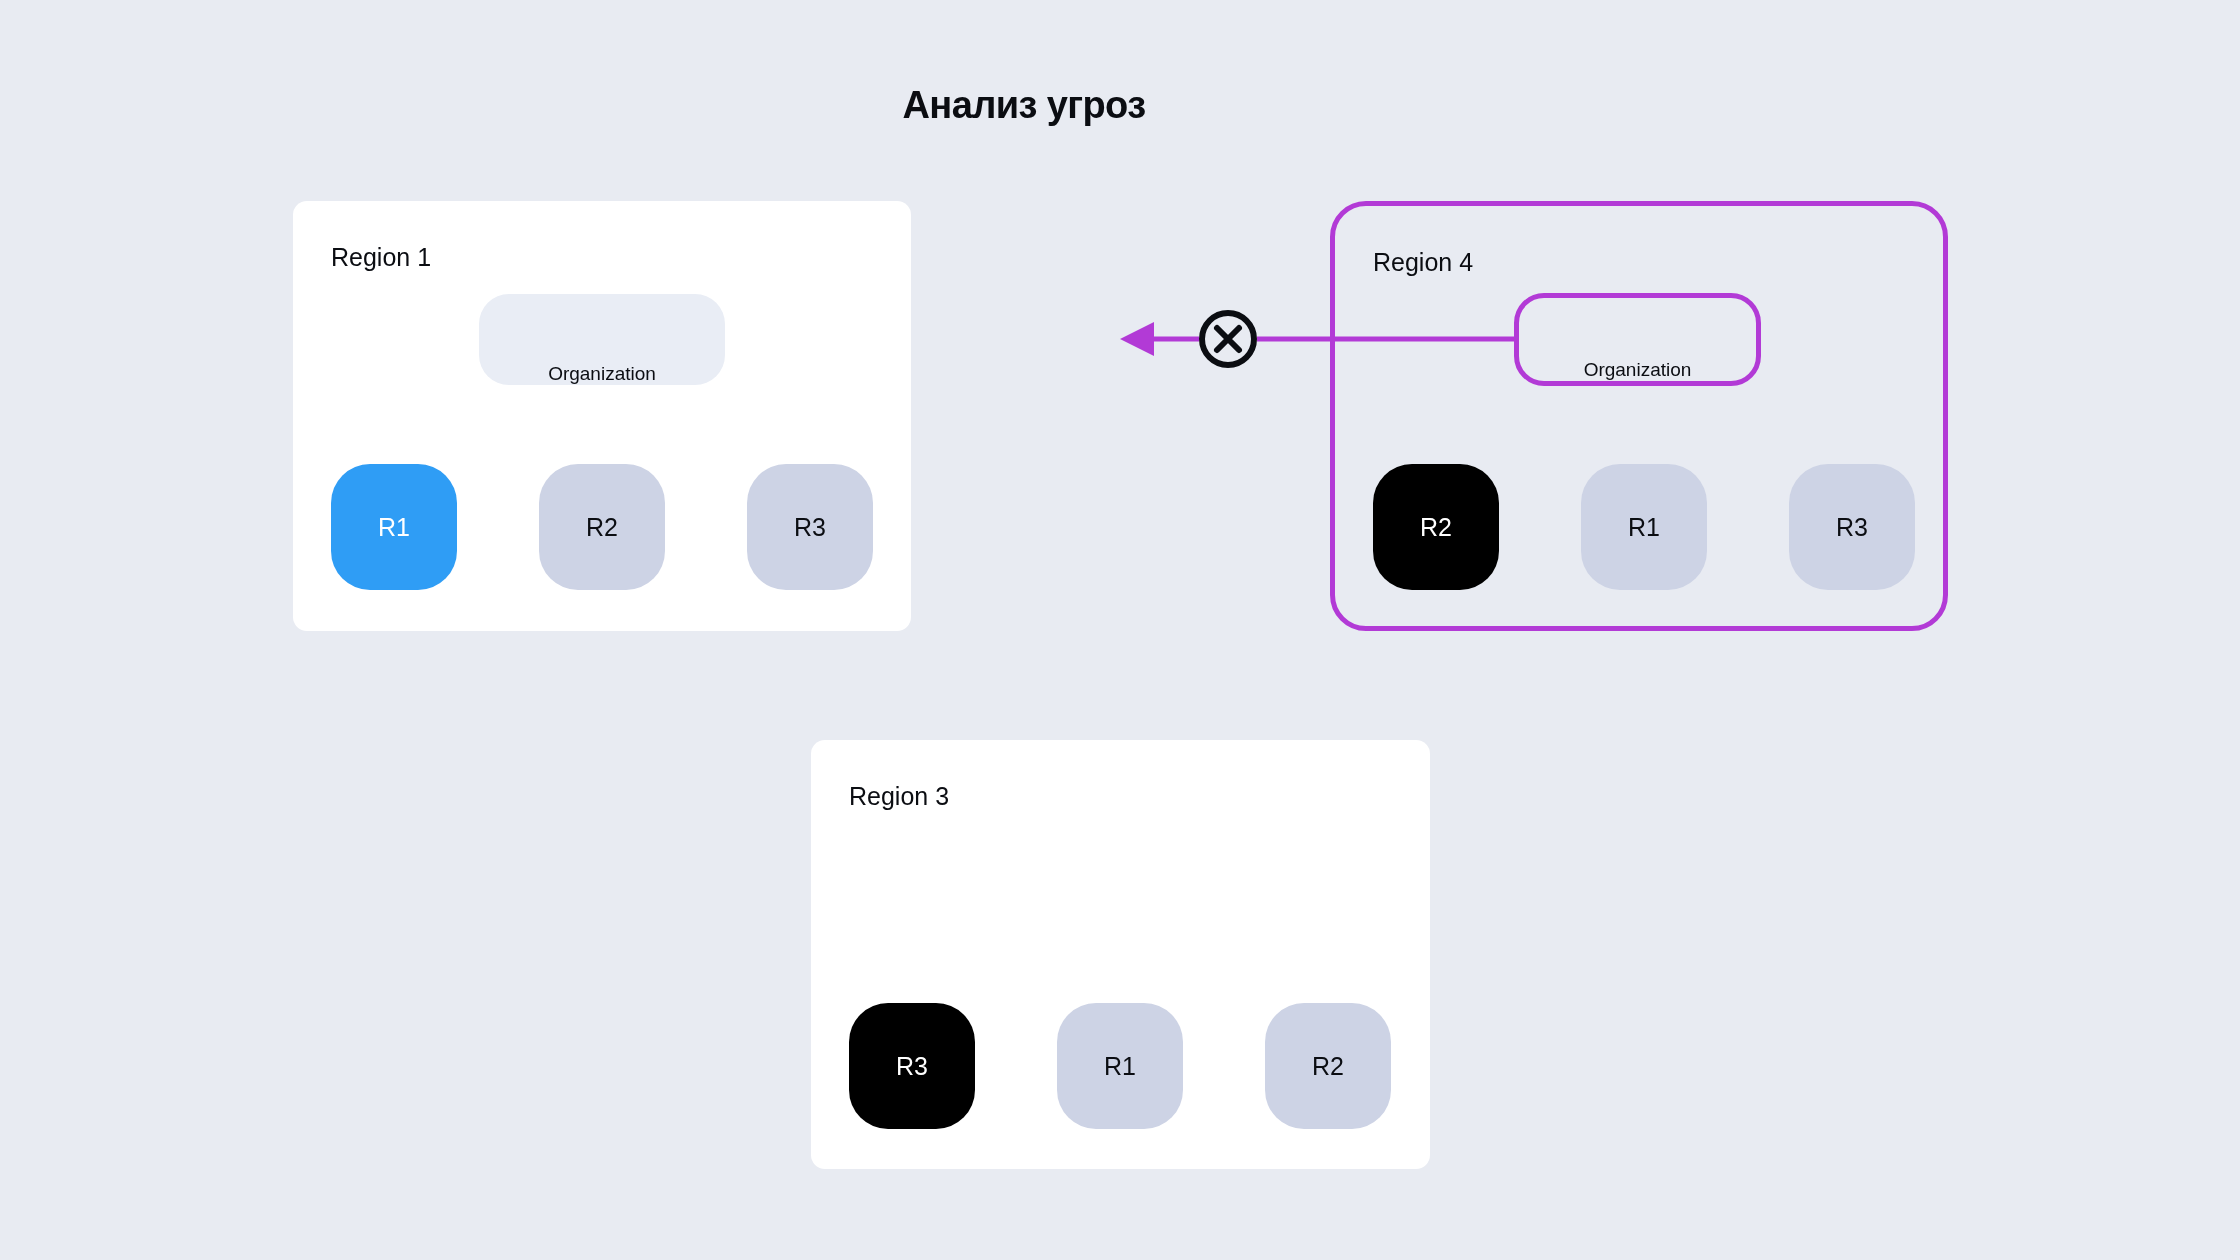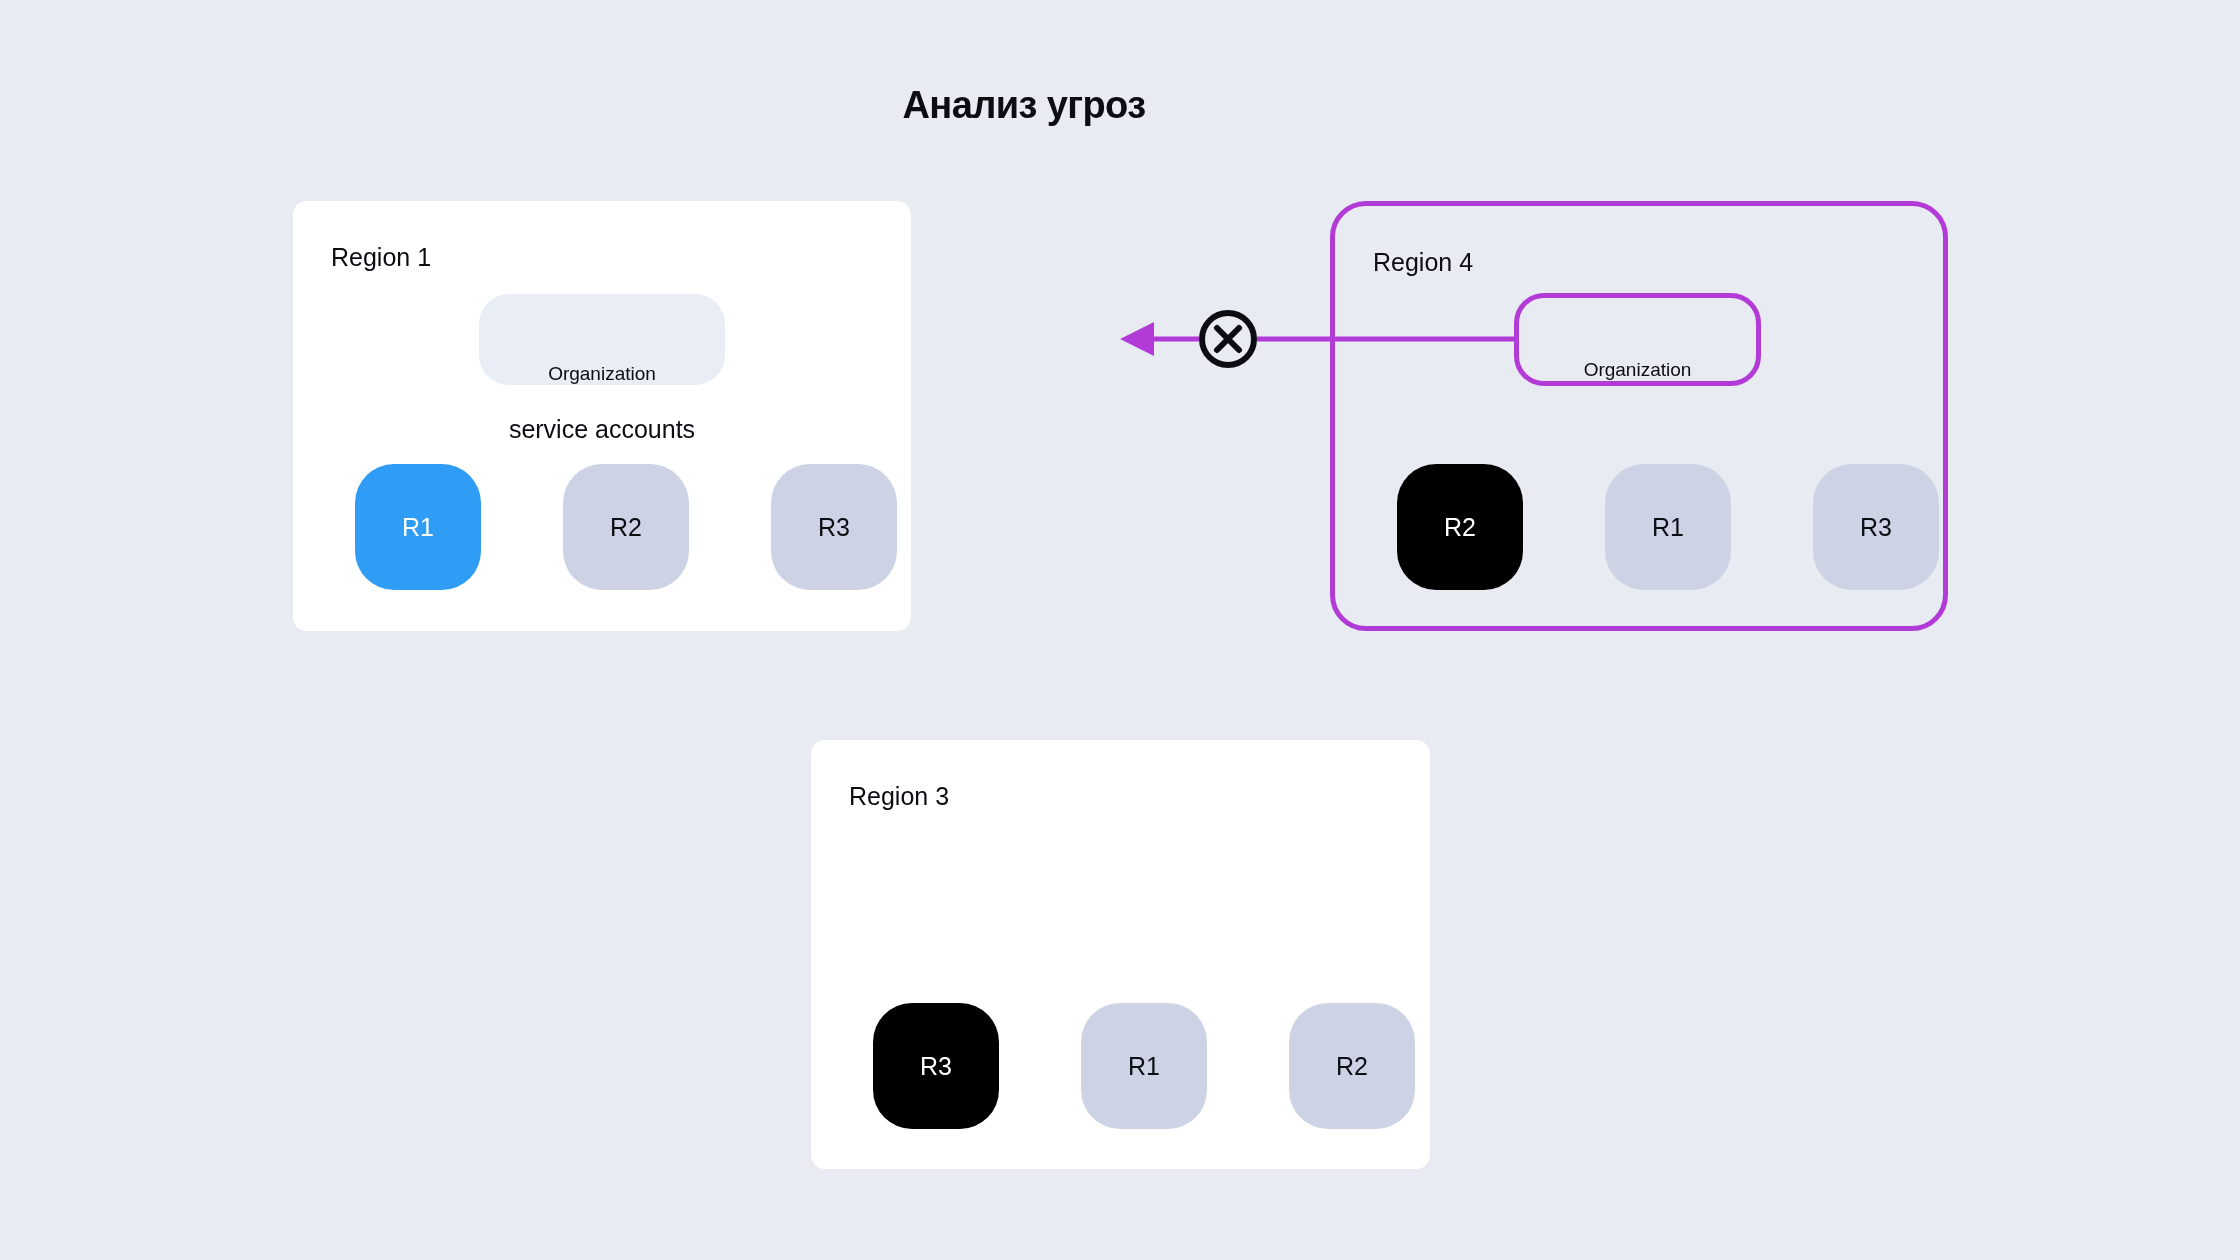--- a/index.html
+++ b/index.html
@@ -90,21 +90,20 @@
   .rbox{
     position:absolute;
     top:0;
     width:126px; height:126px;
     border-radius:39px;
     display:flex;
     align-items:center;
     justify-content:center;
     font-size:25px;
     font-weight:500;
-    margin-left:24px;
   }
   .rbox.pos-0{ left:38px; }
   .rbox.pos-1{ left:246px; }
   .rbox.pos-2{ left:454px; }
   .rbox[data-variant="blue"]{ background:var(--account-blue); color:#ffffff; }
   .rbox[data-variant="black"]{ background:var(--account-black); color:#ffffff; }
   .rbox[data-variant="gray"]{ background:var(--account-gray); color:var(--text); }
 
   .arrow-svg{
     position:absolute;
@@ -121,21 +120,20 @@
 
 <div class="canvas">
 
   <div class="title">Анализ угроз</div>
 
   <div class="card filled" id="region-1">
     <div class="region-label">Region 1</div>
     <div class="org-pill">
       <span>Organization</span>
     </div>
-    <div class="sa-label">service accounts</div>
     <div class="row">
       <div class="rbox pos-0" data-variant="blue">
         <span>R1</span>
       </div>
       <div class="rbox pos-1" data-variant="gray">
         <span>R2</span>
       </div>
       <div class="rbox pos-2" data-variant="gray">
         <span>R3</span>
       </div>

